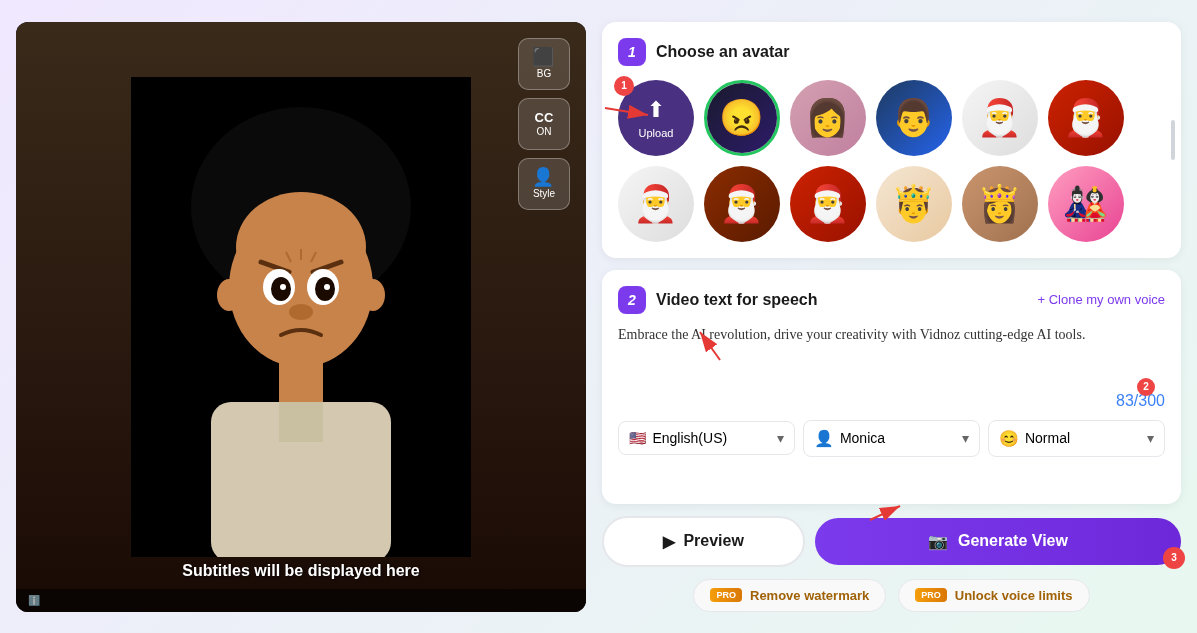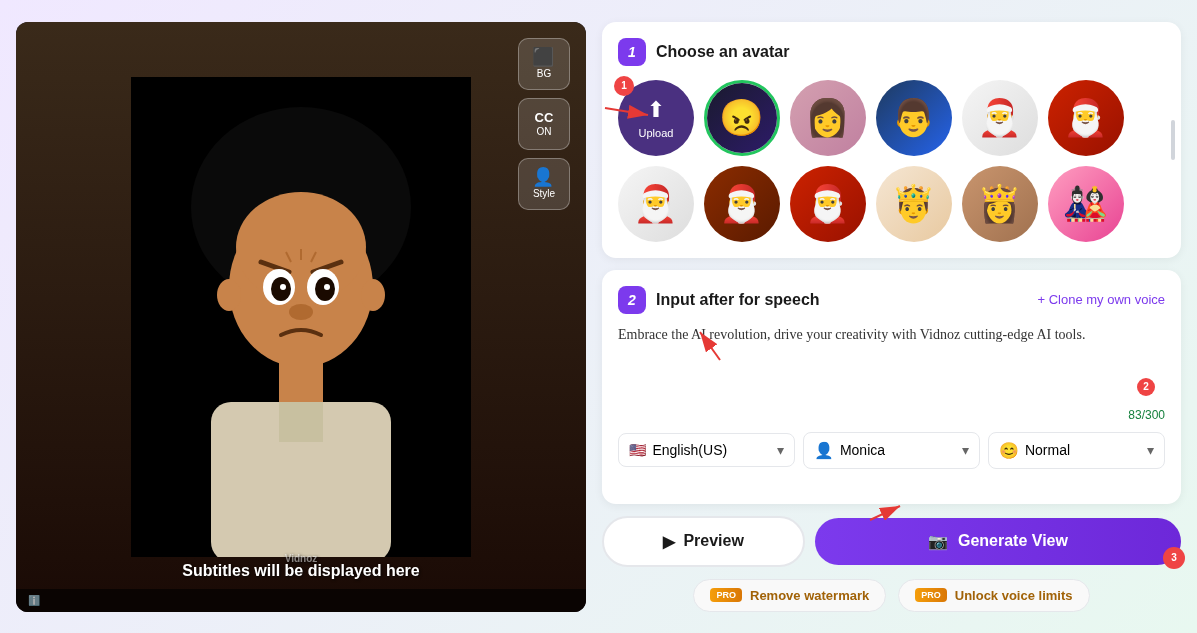--- a/index.html
+++ b/index.html
@@ -223,23 +223,23 @@
       resize: none;
       font-size: 14px;
       color: #333;
       line-height: 1.5;
       min-height: 70px;
       font-family: inherit;
     }
 
     .char-count {
       text-align: right;
-      font-size: 12px;
-      color: #15803d;
-      margin-top: 20px;
+      font-size: 16px;
+      color: #3b82f6;
+      margin-top: 4px;
     }
 
     
     .dropdowns-row {
       display: flex;
       gap: 8px;
       margin-top: 10px;
       align-items: center;
     }
 
@@ -445,23 +445,20 @@
       <span>ON</span>
     </div>
     <div class="overlay-btn">
       <span class="btn-icon">👤</span>
       <span>Style</span>
     </div>
   </div>
 
   <div class="subtitle-bar">
     <span>Subtitles will be displayed here</span>
-    <div class="watermark">
-      <span>Vidnoz</span>
-    </div>
   </div>
 
   <div class="info-bar">
     <span>ℹ️</span>
   </div>
 </div>
 
 <div class="right-panel">
 
   <div class="card" style="position:relative;">
@@ -532,21 +529,21 @@
 
     <div class="avatar-scroll-indicator"></div>
   </div>
 
   <div class="card text-section">
     <div class="text-header">
       <div class="section-header" style="margin-bottom:0;">
         <div class="section-badge">
           <span>2</span>
         </div>
-        <span class="section-title">Input after for speech</span>
+        <span class="section-title">Video text for speech</span>
       </div>
       <a class="clone-voice-link">
         <span>+ Clone my own voice</span>
       </a>
     </div>
 
     <div style="position:relative; margin-top:10px;">
       <div style="position:absolute; right:10px; bottom:-8px; z-index:10;">
         <div style="width:18px;height:18px;background:#ef4444;color:white;border-radius:50%;font-size:10px;font-weight:700;display:flex;align-items:center;justify-content:center;">2</div>
       </div>

